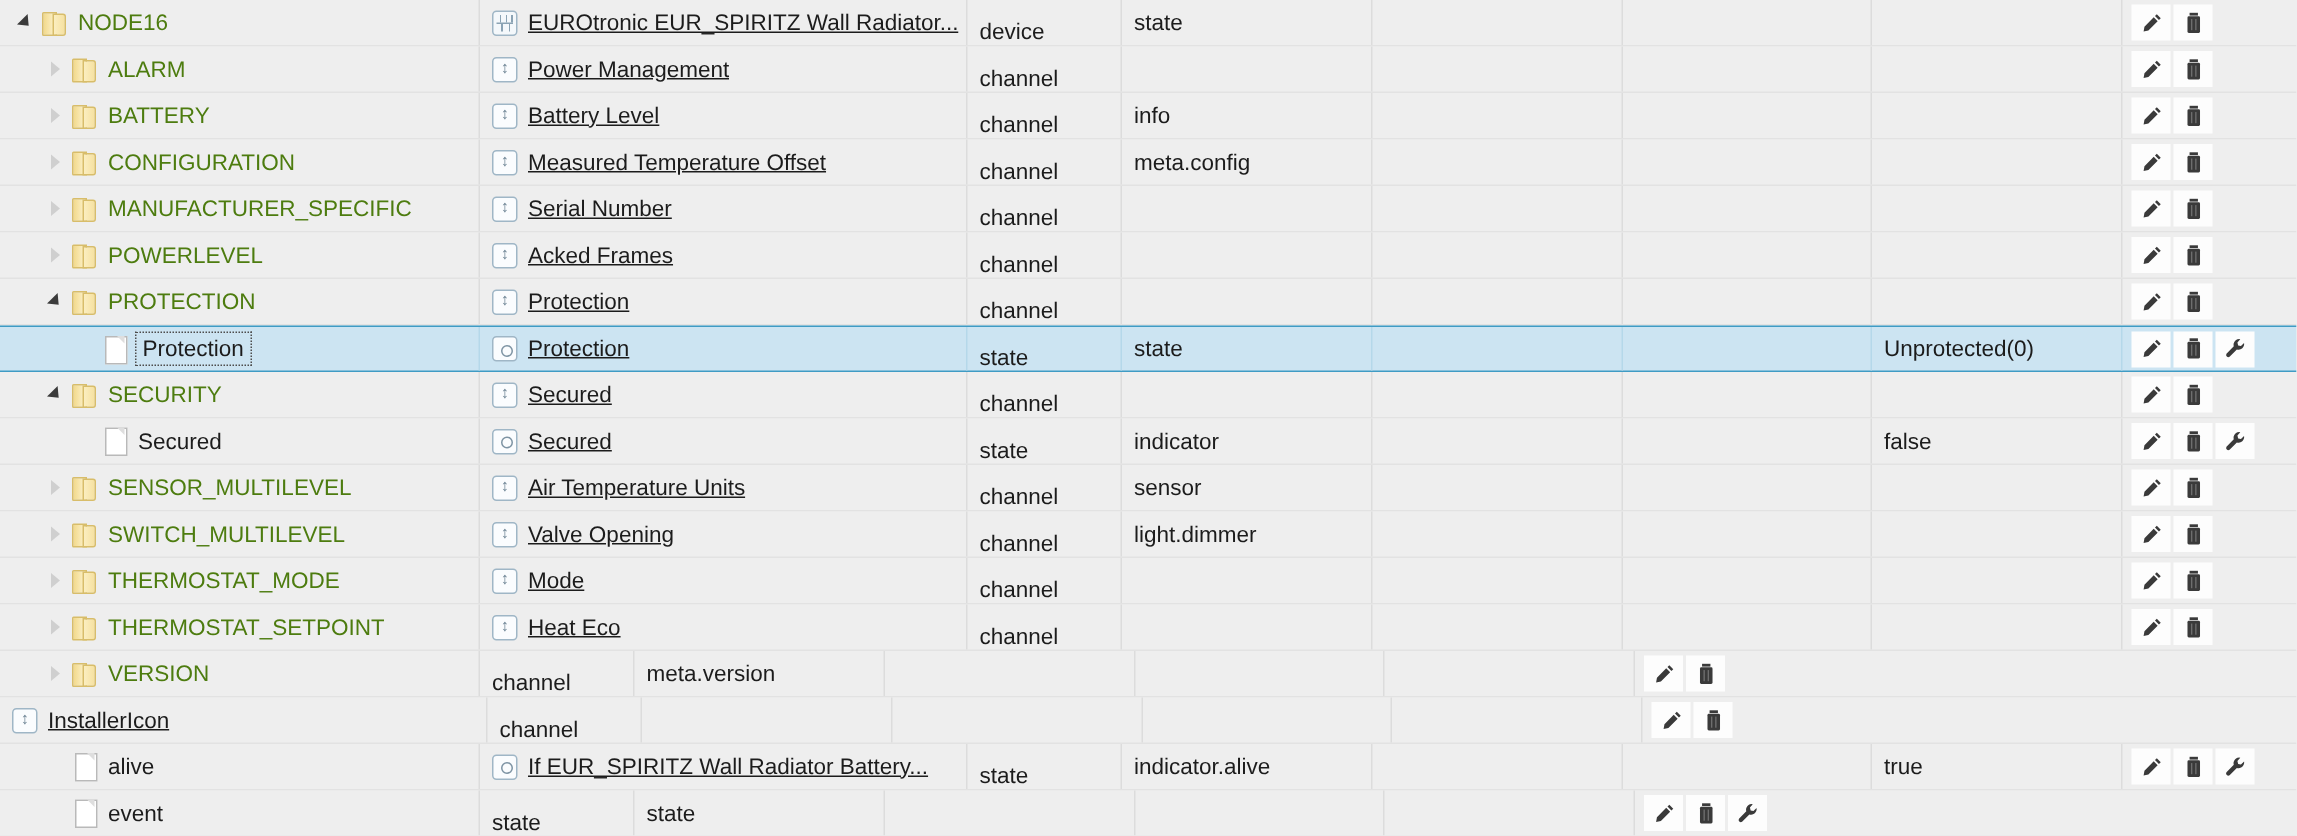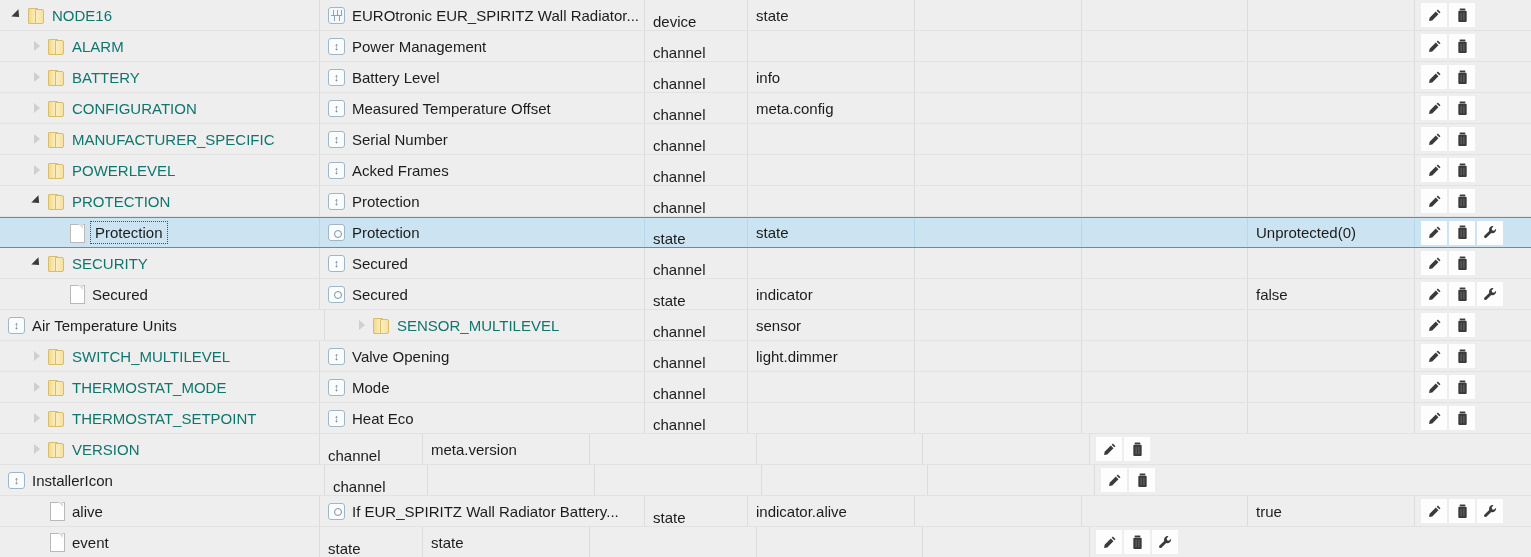--- a/index.html
+++ b/index.html
@@ -41,21 +41,21 @@
     height: 100%;
     overflow: hidden;
     white-space: nowrap;
     font-size: 15px;
     color: #1c1c1c;
     padding-left: 8px;
   }
   .row.selected .cell { border-right-color: #b5d8ea; }
 
   .c-name  { width: 320px; padding-left: 0; }
-  .c-label { width: 325px; }
+  .c-label { width: 325px; text-decoration: underline; }
   .c-type  { width: 103px; align-items: flex-end; }
   .c-role  { width: 167px; }
   .c-col4  { width: 167px; }
   .c-col5  { width: 166px; }
   .c-value { width: 167px; }
   .c-act   { width: 116px; padding-left: 6px; border-right: none; }
 
   
   .tw { display: flex; align-items: center; height: 100%; }
   .indent { display: block; flex: 0 0 auto; }
@@ -125,21 +125,21 @@
   }
   .doc-ico::after {
     content: "";
     position: absolute; right: 3px; top: 0px;
     width: 0; height: 0;
     border-left: 5px solid transparent;
     border-top: 5px solid #dedede;
   }
 
   .tree-label { font-size: 15px; }
-  .tree-label.folder-label { color: #0f766e; }
+  .tree-label.folder-label { color: #4d7c0f; }
   .tree-label.leaf-label { color: #1c1c1c; }
 
   .focus-box {
     outline: 1px dotted #4d4d4d;
     outline-offset: 1px;
     padding: 1px 3px;
   }
 
   
   .objico {
@@ -668,31 +668,31 @@
           </span>
           <span class="abtn">
             <svg width="15" height="15" viewBox="0 0 16 16">
               <path d="M11.2 1.2a4 4 0 00-4.6 5.1L1.4 11.5a1.6 1.6 0 002.2 2.2l5.2-5.2a4 4 0 005.1-4.6l-2.2 2.2-2-.5-.5-2z" fill="#3a3a3a"></path>
             </svg>
           </span>
         </div>
       </div>
     </div>
     <div class="row">
+      <div class="cell c-name">
+        <div class="tw">
+          <span class="indent" style="width: 28px;"></span>
+          <span class="twisty collapsed"></span>
+          <span class="folder-ico"></span>
+          <span class="cell-text tree-label folder-label">SENSOR_MULTILEVEL</span>
+        </div>
+      </div>
       <div class="cell c-label">
         <span class="objico channel"></span>
         <span class="cell-text">Air Temperature Units</span>
-      </div>
-      <div class="cell c-name">
-        <div class="tw">
-          <span class="indent" style="width: 28px;"></span>
-          <span class="twisty collapsed"></span>
-          <span class="folder-ico"></span>
-          <span class="cell-text tree-label folder-label">SENSOR_MULTILEVEL</span>
-        </div>
       </div>
       <div class="cell c-type">
         <span class="cell-text">channel</span>
       </div>
       <div class="cell c-role">
         <span class="cell-text">sensor</span>
       </div>
       <div class="cell c-col4">
         <span class="cell-text"></span>
       </div>

